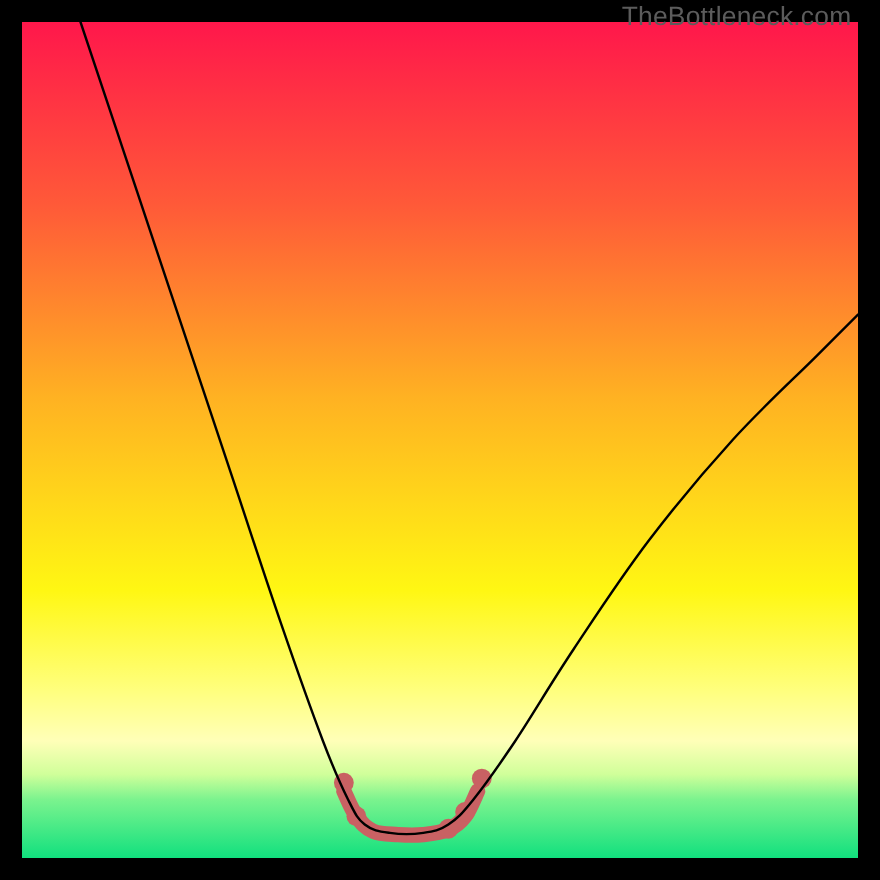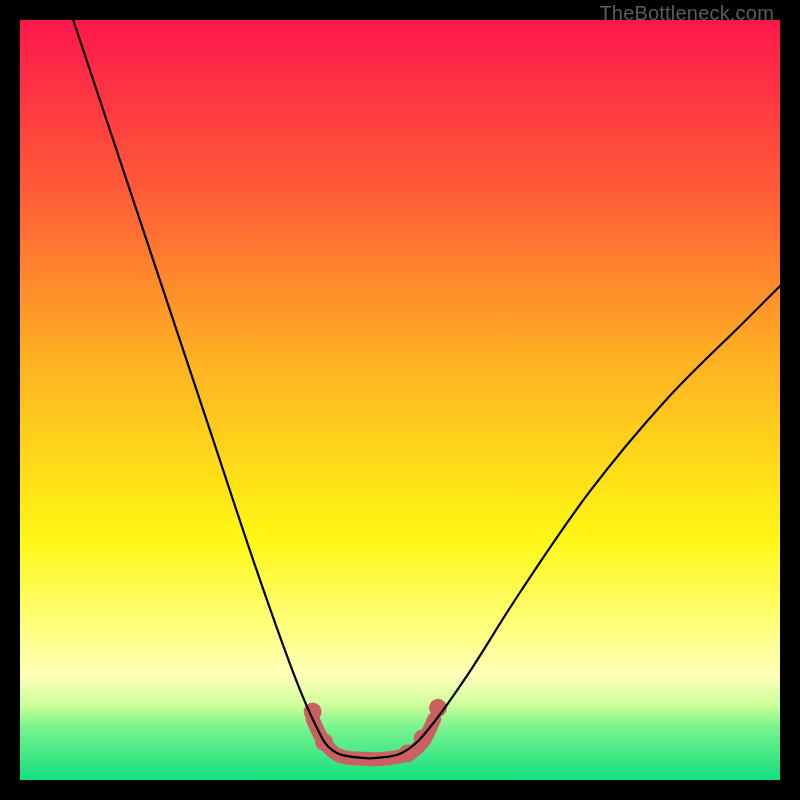--- a/index.html
+++ b/index.html
@@ -17,21 +17,21 @@
     top: 20px;
     width: 760px;
     height: 760px;
     background: #000;
   }
   .watermark {
     position: absolute;
     top: 2px;
     right: 26px;
     color: #5c5c5c;
-    font-size: 20px;
+    font-size: 24px;
     font-weight: 500;
     letter-spacing: 0.2px;
     z-index: 5;
   }
   svg {
     display: block;
   }
 </style>
 </head>
 <body>

